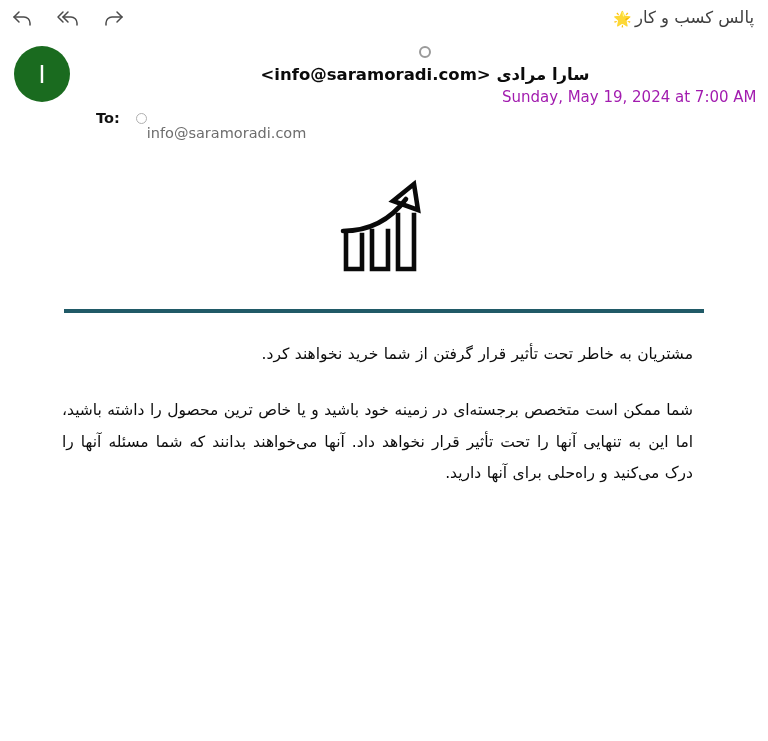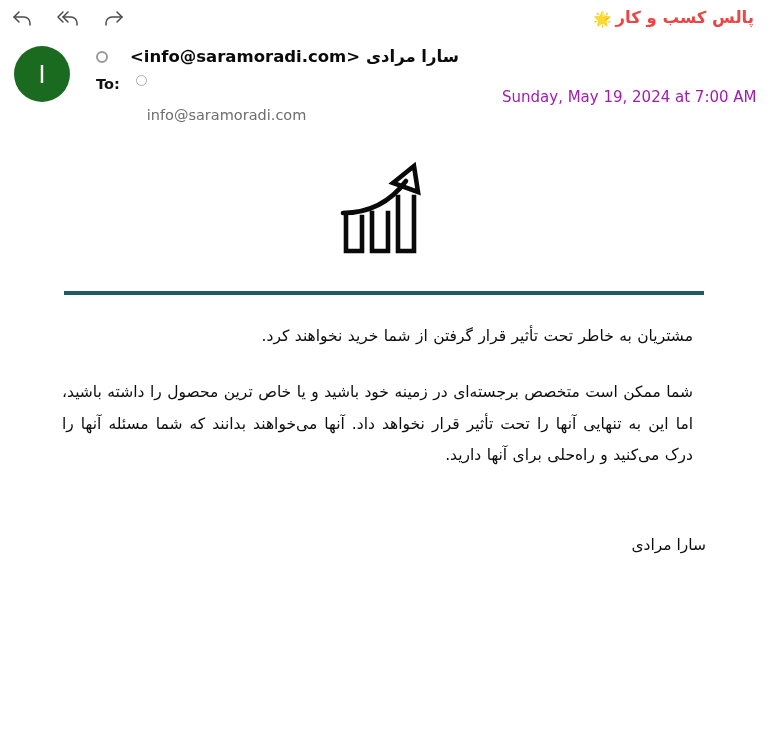--- a/index.html
+++ b/index.html
@@ -22,22 +22,22 @@
   .topbar {
     position: relative;
     height: 36px;
     padding: 0 14px 0 10px;
     display: flex;
     align-items: center;
     justify-content: space-between;
   }
   .mailbox-title {
     font-size: 16.5px;
-    font-weight: bold;
-    color: #ef4444;
+    font-weight: normal;
+    color: #404040;
     direction: rtl;
     white-space: nowrap;
     line-height: 1;
     letter-spacing: 0;
   }
   .mailbox-title .star-emoji {
     font-size: 15px;
     margin-inline-start: 3px;
     vertical-align: -1px;
   }
@@ -92,45 +92,47 @@
   .header-fields {
     direction: ltr;
     margin-left: 86px;
     padding-top: 2px;
     width: calc(100% - 86px);
     position: relative;
   }
   .sender-line {
     display: flex;
     align-items: center;
-    gap: 22px;
+    gap: 6px;
     direction: ltr;
     font-size: 16.5px;
     font-weight: bold;
     color: #0b0b0b;
     line-height: 1.35;
     white-space: nowrap;
+    flex-direction: column;
   }
   .sender-text { unicode-bidi: plaintext; }
   .ring-icon {
     flex: 0 0 auto;
     width: 12px;
     height: 12px;
     border: 2px solid #9a9a9a;
     border-radius: 50%;
     display: inline-block;
   }
   .ring-icon.small {
     width: 11px;
     height: 11px;
     border-width: 1.8px;
     border-color: #b0b0b0;
   }
   .to-line {
     display: flex;
+    align-items: center;
     direction: ltr;
     margin-top: 7px;
     font-size: 14.5px;
     line-height: 1.3;
   }
   .to-label {
     font-weight: bold;
     color: #111111;
     font-size: 14.5px;
     margin-right: 16px;
@@ -269,15 +271,14 @@
         <path d="M78 5 L82 31 L57 22 Z" stroke-linejoin="miter"></path>
       </svg>
     </span>
   </div>
 
   <hr class="divider">
 
   <p class="paragraph">مشتریان به خاطر تحت تأثیر قرار گرفتن از شما خرید نخواهند کرد.</p>
   <p class="paragraph">شما ممکن است متخصص برجسته‌ای در زمینه خود باشید و یا خاص ترین محصول را داشته باشید، اما این به تنهایی آنها را تحت تأثیر قرار نخواهد داد. آنها می‌خواهند بدانند که شما مسئله آنها را درک می‌کنید و راه‌حلی برای آنها دارید.</p>
 
-  <div class="signature">سارا مرادی</div>
 
 </div>
 
 </body></html>

